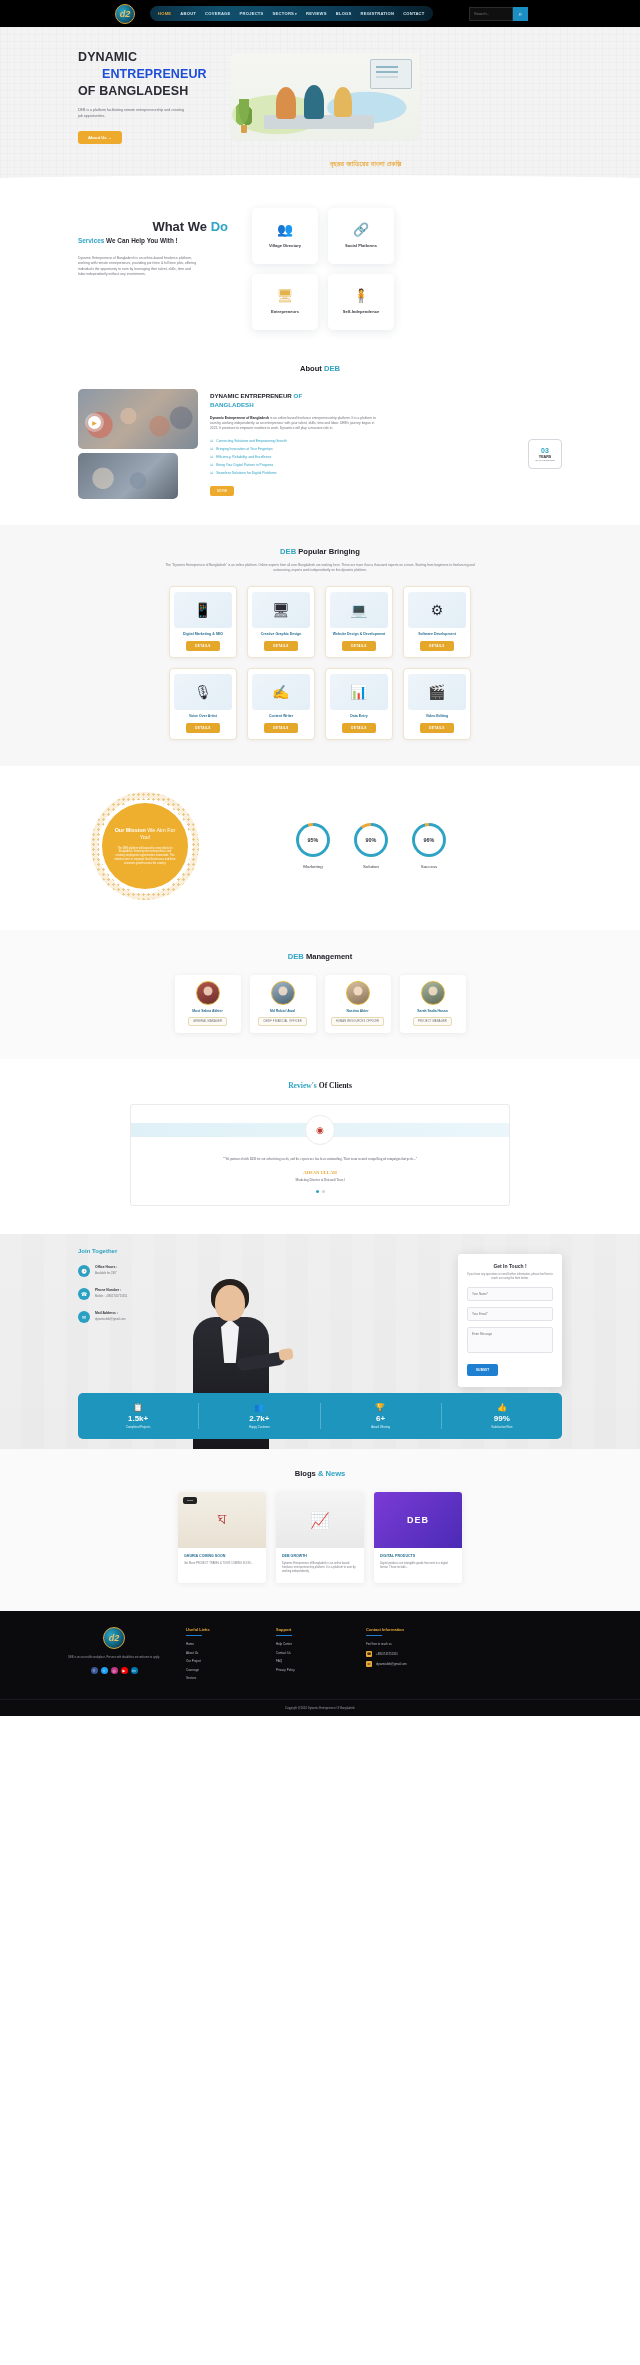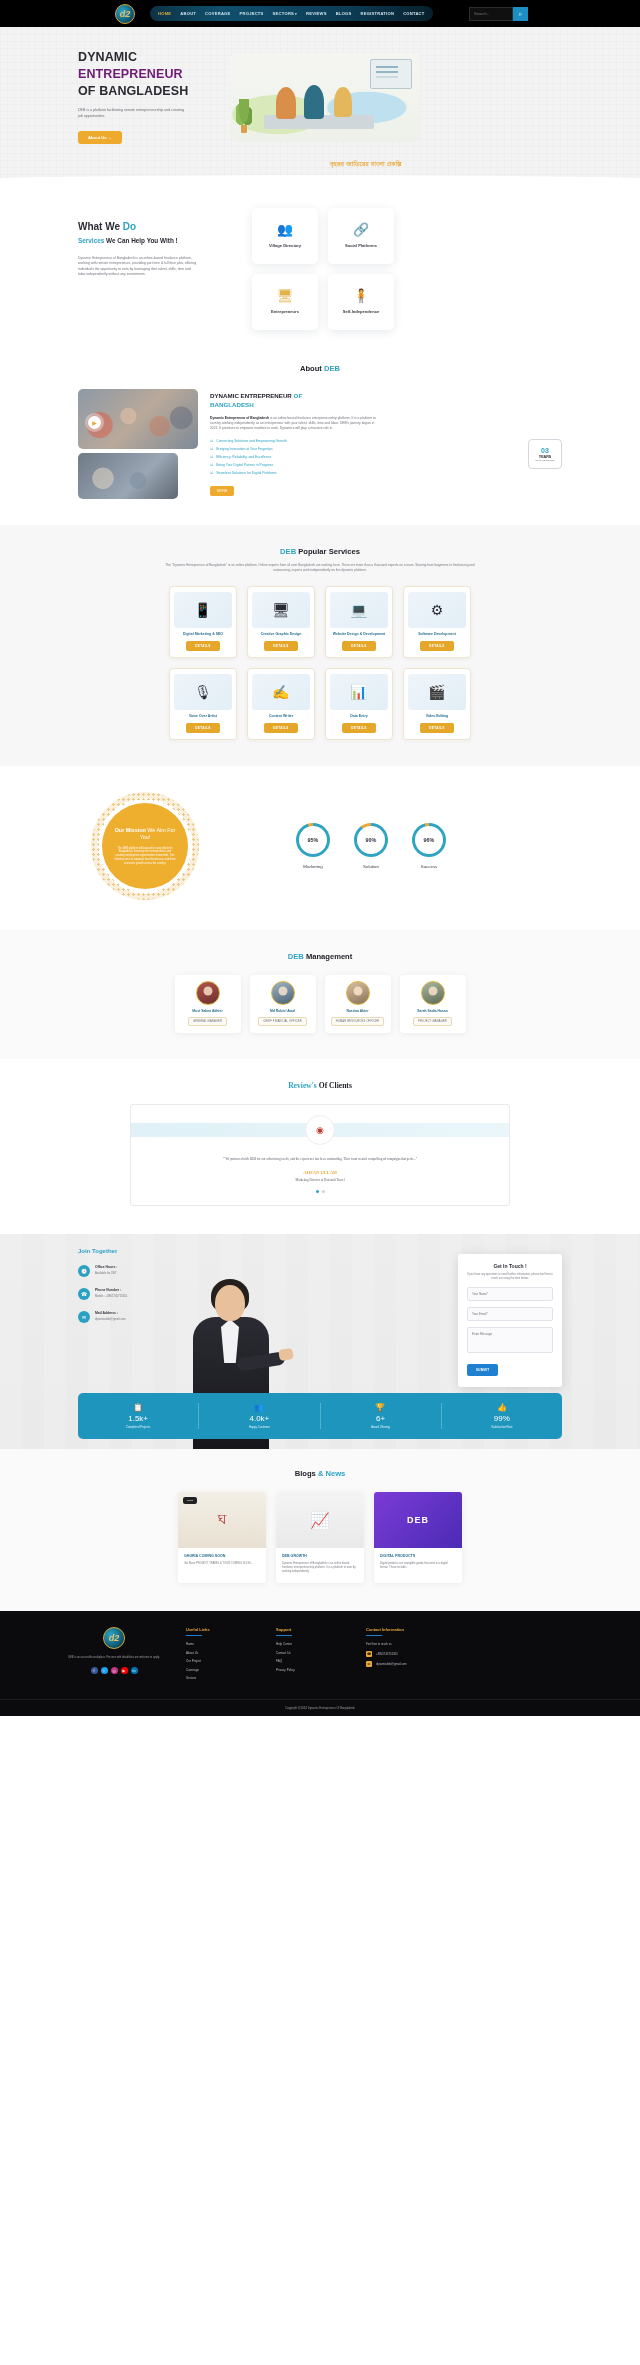--- a/index.html
+++ b/index.html
@@ -84,21 +84,21 @@
   .hero:before{
     content:""; position:absolute; inset:0;
     background-image:
       linear-gradient(rgba(210,210,210,.25) 1px, transparent 1px),
       linear-gradient(90deg, rgba(210,210,210,.25) 1px, transparent 1px);
     background-size: 7px 7px;
     opacity:.5;
   }
   .hero-left { width: 300px; padding-left: 78px; position: relative; z-index: 2;}
   .hero-h1 { font-size: 12.5px; font-weight: 800; letter-spacing: .1px; line-height: 17px; color:#2a2a33;}
-  .hero-h1 .gold { color:#701a75; }
+  .hero-h1 .gold { color:#1d4ed8;margin-left:24px; }
   .hero-p {
     font-size: 3.6px; line-height: 5.6px; color:#6d6d78;
     margin-top: 8px; width: 110px;
   }
   .hero-btn {
     margin-top: 12px;
     background: #edaa2c;
     color: #fff;
     border: none;
     border-radius: 3px;
@@ -160,21 +160,21 @@
     background-image:
       radial-gradient(#dfe3e6 .6px, transparent .7px);
     background-size: 4px 4px;
     opacity:.7; pointer-events:none;
   }
 
   
   .whatwedo { background:#fff; padding: 24px 0 28px; position:relative; }
   .wwd-inner { display:flex; padding: 0 78px; position:relative; z-index:2; gap: 14px;}
   .wwd-left { width: 150px; padding-top: 12px;}
-  .wwd-h { font-size: 10px; font-weight:800; line-height: 13px;}
+  .wwd-h { font-size: 13px; font-weight:800; line-height: 13px; text-align: right;}
   .wwd-h .teal { color:#2fa3c4; }
   .wwd-sub { font-size: 6.4px; font-weight:700; margin-top:4px; color:#2a2a33;}
   .wwd-sub .teal{ color:#2fa3c4;}
   .wwd-p { font-size: 3.4px; line-height: 5.4px; color:#74747f; margin-top: 12px; width: 120px;}
   .wwd-cards { display:grid; grid-template-columns: repeat(2, 66px); gap: 10px; margin-left: 10px;}
   .wwd-card {
     background:#fff; border-radius: 5px; height: 56px;
     box-shadow: 0 2px 10px rgba(20,40,60,.10);
     display:flex; flex-direction:column; align-items:center; justify-content:center; gap:7px;
     cursor:pointer;
@@ -420,21 +420,21 @@
     position:absolute; left: 78px; right: 78px; bottom: 10px; height: 46px;
     background:#1d95bd; border-radius: 5px; display:flex; z-index:5;
     align-items:center;
   }
   .counter{
     flex:1; display:flex;flex-direction:column;align-items:center;gap:2px;
     border-right:1px solid rgba(255,255,255,.25);
   }
   .counter:last-child{ border-right:none;}
   .counter .cic{ font-size:8px; color:#f0c86a; line-height:9px;}
-  .counter .cnum{ font-size:8px; font-weight:400; color:#fff;}
+  .counter .cnum{ font-size:8px; font-weight:700; color:#fff;}
   .counter .clbl{ font-size:2.8px; color:#e2f2f8;}
 
   
   .blogs{ background:#fafafa; padding: 20px 0 28px; position:relative;}
   .blog-grid{ display:grid; grid-template-columns: repeat(3, 88px); gap: 10px; justify-content:center; margin-top: 14px;}
   .blog-card{ background:#fff; border-radius:3px; box-shadow:0 1px 6px rgba(0,0,0,.07); overflow:hidden;}
   .blog-thumb{ height: 56px; position:relative; display:flex;align-items:center;justify-content:center;}
   .bt1{ background: linear-gradient(180deg,#f3efe6,#e8e0d2); }
   .bt2{ background: linear-gradient(180deg,#f4f4f4,#e9e9e9); }
   .bt3{ background: linear-gradient(135deg,#7b3bd6 0%, #4b2bb5 100%); }
@@ -613,21 +613,21 @@
         <div class="num">03</div>
         <div class="y">YEARS</div>
         <div class="oe">OF EXPERIENCE</div>
       </div>
     </div>
   </section>
 
   <section class="services">
     <div class="sec-title">
       <span class="accent">DEB</span>
-      <span>Popular Services</span>
+      <span>Popular Bringing</span>
     </div>
     <p class="svc-sub">The "Dynamic Entrepreneur of Bangladesh" is an online platform. Online experts from all over Bangladesh are working here. There are more than a thousand experts on a team. Starting from beginners to freelancing and outsourcing, experts work independently on this dynamic platform.</p>
     <div class="svc-grid">
       <div class="svc-card">
         <div class="svc-thumb">📱</div>
         <div class="svc-name">Digital Marketing &amp; SEO</div>
         <button class="svc-btn">DETAILS</button>
       </div>
       <div class="svc-card">
         <div class="svc-thumb">🖥</div>
@@ -792,21 +792,21 @@
       <button class="form-submit">SUBMIT</button>
     </div>
     <div class="counter-bar">
       <div class="counter">
         <div class="cic">📋</div>
         <div class="cnum">1.5k+</div>
         <div class="clbl">Completed Projects</div>
       </div>
       <div class="counter">
         <div class="cic">👥</div>
-        <div class="cnum">4.0k+</div>
+        <div class="cnum">2.7k+</div>
         <div class="clbl">Happy Customer</div>
       </div>
       <div class="counter">
         <div class="cic">🏆</div>
         <div class="cnum">6+</div>
         <div class="clbl">Award Winning</div>
       </div>
       <div class="counter">
         <div class="cic">👍</div>
         <div class="cnum">99%</div>

